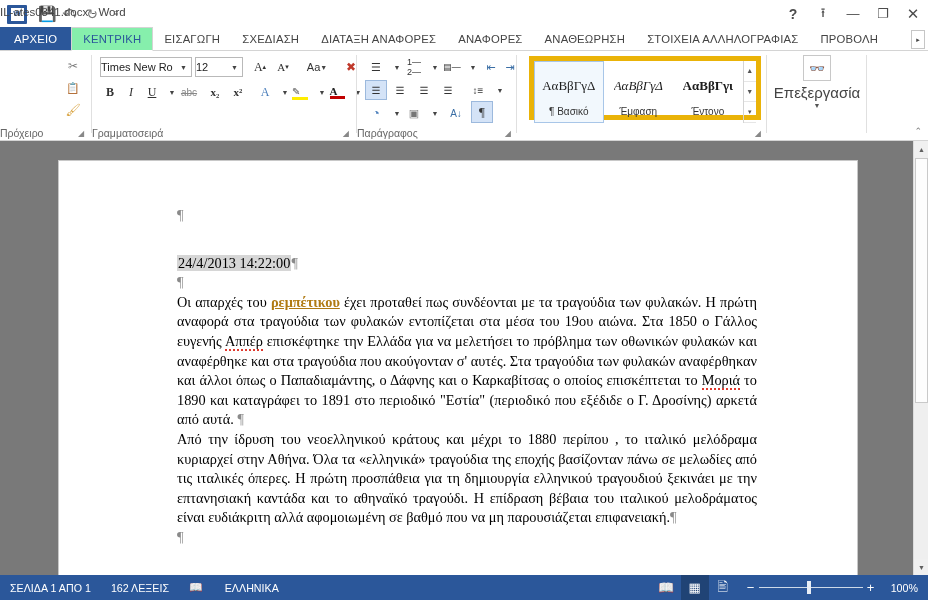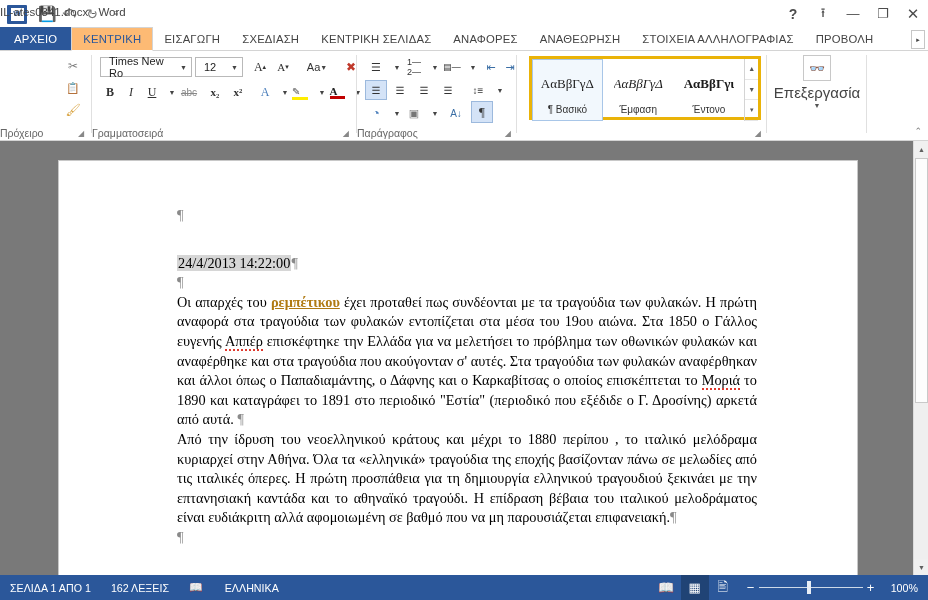--- a/index.html
+++ b/index.html
@@ -65,21 +65,21 @@
   }
   .tab {
     padding: 0 11px; display: flex; align-items: center;
     font-size: 11.3px; color: #444; letter-spacing: .2px;
     white-space: nowrap;
   }
   .tab.file {
     background: #2b579a; color: #fff; padding: 0 14px;
   }
   .tab.active {
-    color: #2b579a; background: #fdba74;
+    color: #2b579a; background: #86efac;
     border-left: 1px solid #d4d4d4; border-right: 1px solid #d4d4d4;
     border-top: 1px solid #d4d4d4;
     margin-bottom: -1px; border-bottom: 1px solid #fff;
   }
   .tab-overflow {
     position:absolute; right: 3px; top: 3px; width: 14px; height: 19px;
     border: 1px solid #c6c6c6; display: flex; align-items: center;
     justify-content: center; font-size: 7px; color: #444;
   }
 
@@ -127,35 +127,35 @@
   .small-tool {
     position: absolute; width: 22px; height: 20px;
     display: flex; align-items: center; justify-content: center;
     font-size: 12px; color: #777;
   }
 
   
   .combo {
     position: absolute; border: 1px solid #b9b9b9; background: #fff;
     height: 20px; display: flex; align-items: center;
-    font-size: 11px; color: #222; padding-left: 8px;
+    font-size: 11px; color: #222; padding-left: 0;
   }
   .combo .caret { margin-left: auto; margin-right: 4px; font-size: 7px; color: #444; }
   .ftool {
     position: absolute; height: 20px; min-width: 20px;
     display: flex; align-items: center; justify-content: center;
     font-size: 12px; color: #333;
   }
   .ftool.sel { background: #d4e3f7; border: 1px solid #9cb9dd; }
   .caret-sm { font-size: 7px; color: #444; }
 
   
   .style-gallery {
     position: absolute; left: 0; top: 5px; height: 64px;
-    border: 3px solid #eab308; display: flex; background: #fff;
+    border: 5px solid #eab308; display: flex; background: #fff;
   }
   .style-item {
     width: 73px; height: 62px; display: flex; flex-direction: column;
     align-items: center; justify-content: center; border: 1px solid transparent;
   }
   .style-item.active { border: 1px solid #a8c6e8; background: #f2f8fd; }
   .style-prev {
     font-family: "Liberation Serif", serif; font-size: 13px; color: #1c1c1c;
     height: 36px; display:flex; align-items:center; overflow:hidden;
     white-space:nowrap;
@@ -291,21 +291,21 @@
       <div class="win-btn">❐</div>
       <div class="win-btn close">✕</div>
     </div>
   </div>
 
   <div class="tabbar">
     <div class="tab file">ΑΡΧΕΙΟ</div>
     <div class="tab active">ΚΕΝΤΡΙΚΗ</div>
     <div class="tab">ΕΙΣΑΓΩΓΗ</div>
     <div class="tab">ΣΧΕΔΙΑΣΗ</div>
-    <div class="tab">ΚΕΝΤΡΙΚΗ ΣΕΛΙΔΑΣ</div>
+    <div class="tab">ΔΙΑΤΑΞΗ ΑΝΑΦΟΡΕΣ</div>
     <div class="tab">ΑΝΑΦΟΡΕΣ</div>
     <div class="tab">ΑΝΑΘΕΩΡΗΣΗ</div>
     <div class="tab">ΣΤΟΙΧΕΙΑ ΑΛΛΗΛΟΓΡΑΦΙΑΣ</div>
     <div class="tab">ΠΡΟΒΟΛΗ</div>
     <div class="tab-overflow">▸</div>
   </div>
 
   <div class="ribbon">
 
     <div class="rgroup" style="left:0; width:92px;">

